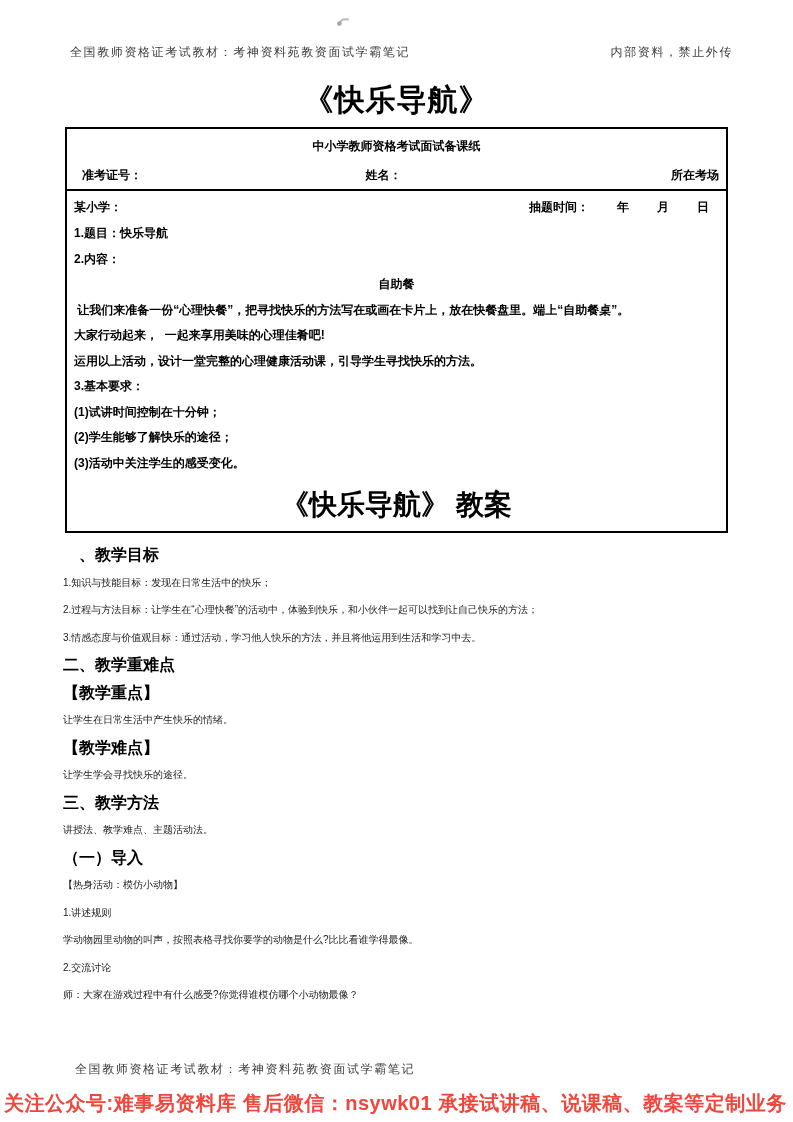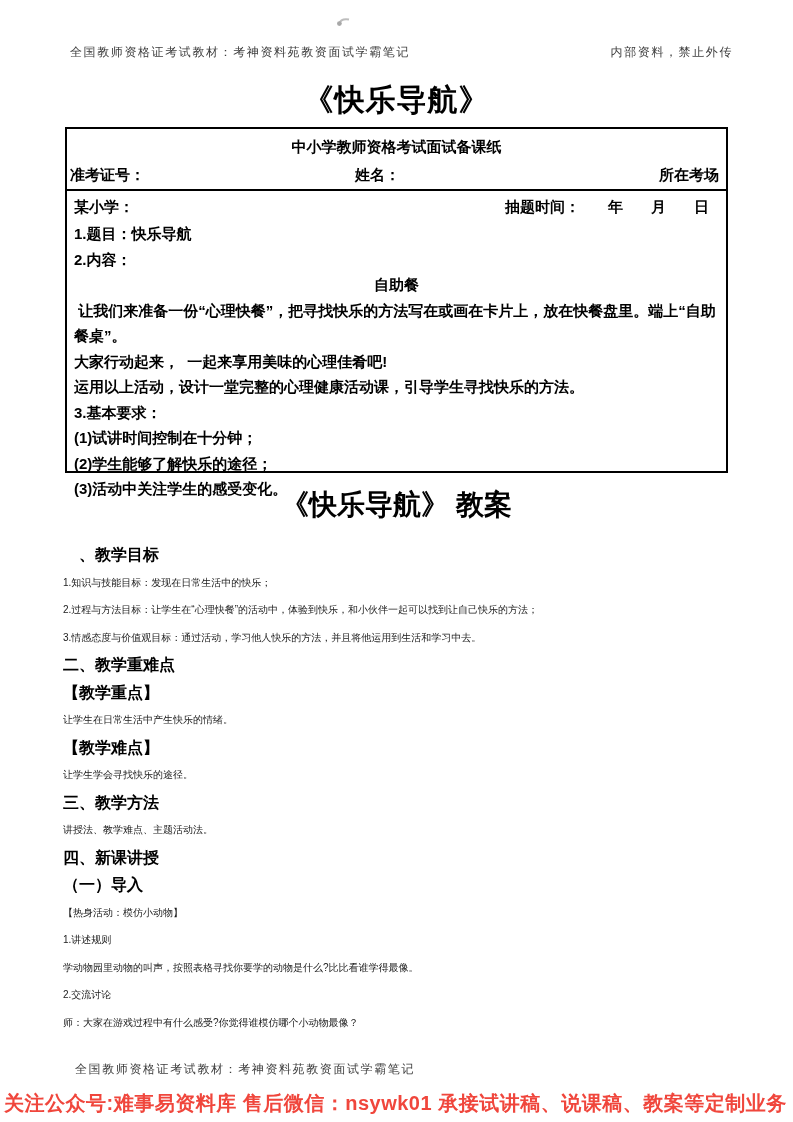--- a/index.html
+++ b/index.html
@@ -23,30 +23,30 @@
   }
   .main-title {
     position: absolute; top: 80px; left: 0; width: 100%;
     text-align: center;
     font-family: Liberation Sans, sans-serif;
     font-size: 30px; font-weight: bold;
     letter-spacing: 1px;
   }
   .prep-table {
     position: absolute; top: 127px; left: 65px;
-    width: 663px; height: 346px;
+    width: 663px; height: 406px;
     border: 2px solid #000;
-    font-size: 15px; font-weight: bold;
+    font-size: 12px; font-weight: bold;
     padding: 2px 7px 0 7px;
   }
   .pt-title { text-align: center; line-height: 31px; }
   .pt-fields {
     display: grid; grid-template-columns: 1fr auto 1.12fr;
     line-height: 26px;
-    margin: 0 -7px; padding: 0 7px 1px 3px;
+    margin: 0 -7px; padding: 0 7px 1px 15px;
     border-bottom: 2px solid #000;
   }
   .pt-fields .mid { text-align: left; }
   .pt-fields .right { text-align: right; }
   .pt-school { display: flex; line-height: 28px; margin-top: 2px; }
   .date-group { margin-left: auto; display: flex; padding-right: 10px; }
   .date-unit { margin-left: 28px; }
   .pt-line { line-height: 25.5px; white-space: pre-wrap; }
   .pt-center { text-align: center; }
   .section-title {
@@ -132,21 +132,20 @@
     <div class="b-line">1.知识与技能目标：发现在日常生活中的快乐；</div>
     <div class="b-line">2.过程与方法目标：让学生在“心理快餐”的活动中，体验到快乐，和小伙伴一起可以找到让自己快乐的方法；</div>
     <div class="b-line">3.情感态度与价值观目标：通过活动，学习他人快乐的方法，并且将他运用到生活和学习中去。</div>
     <div class="b-line b-bold">二、教学重难点</div>
     <div class="b-line b-bold">【教学重点】</div>
     <div class="b-line">让学生在日常生活中产生快乐的情绪。</div>
     <div class="b-line b-bold">【教学难点】</div>
     <div class="b-line">让学生学会寻找快乐的途径。</div>
     <div class="b-line b-bold">三、教学方法</div>
     <div class="b-line">讲授法、教学难点、主题活动法。</div>
-    <div class="b-line b-bold">四、新课讲授</div>
     <div class="b-line b-bold">（一）导入</div>
     <div class="b-line">【热身活动：模仿小动物】</div>
     <div class="b-line">1.讲述规则</div>
     <div class="b-line">学动物园里动物的叫声，按照表格寻找你要学的动物是什么?比比看谁学得最像。</div>
     <div class="b-line">2.交流讨论</div>
     <div class="b-line">师：大家在游戏过程中有什么感受?你觉得谁模仿哪个小动物最像？</div>
   </div>
 
   <div class="footer">全国教师资格证考试教材：考神资料苑教资面试学霸笔记</div>
 

